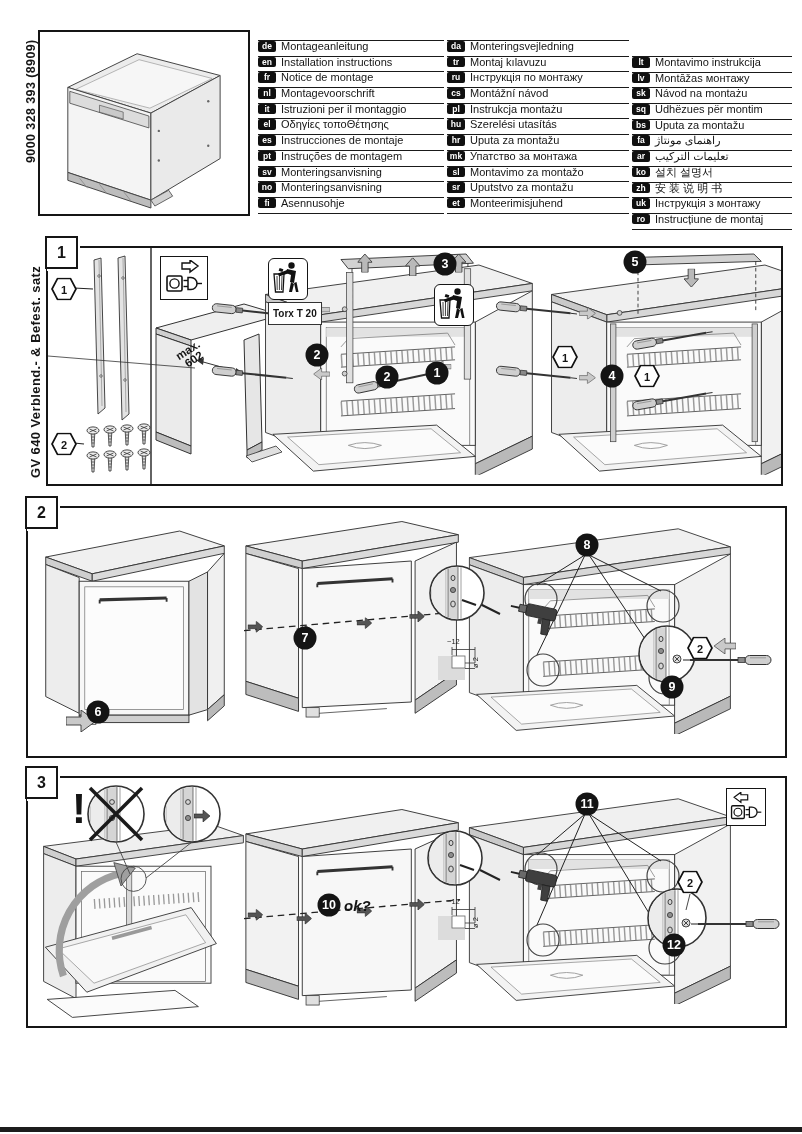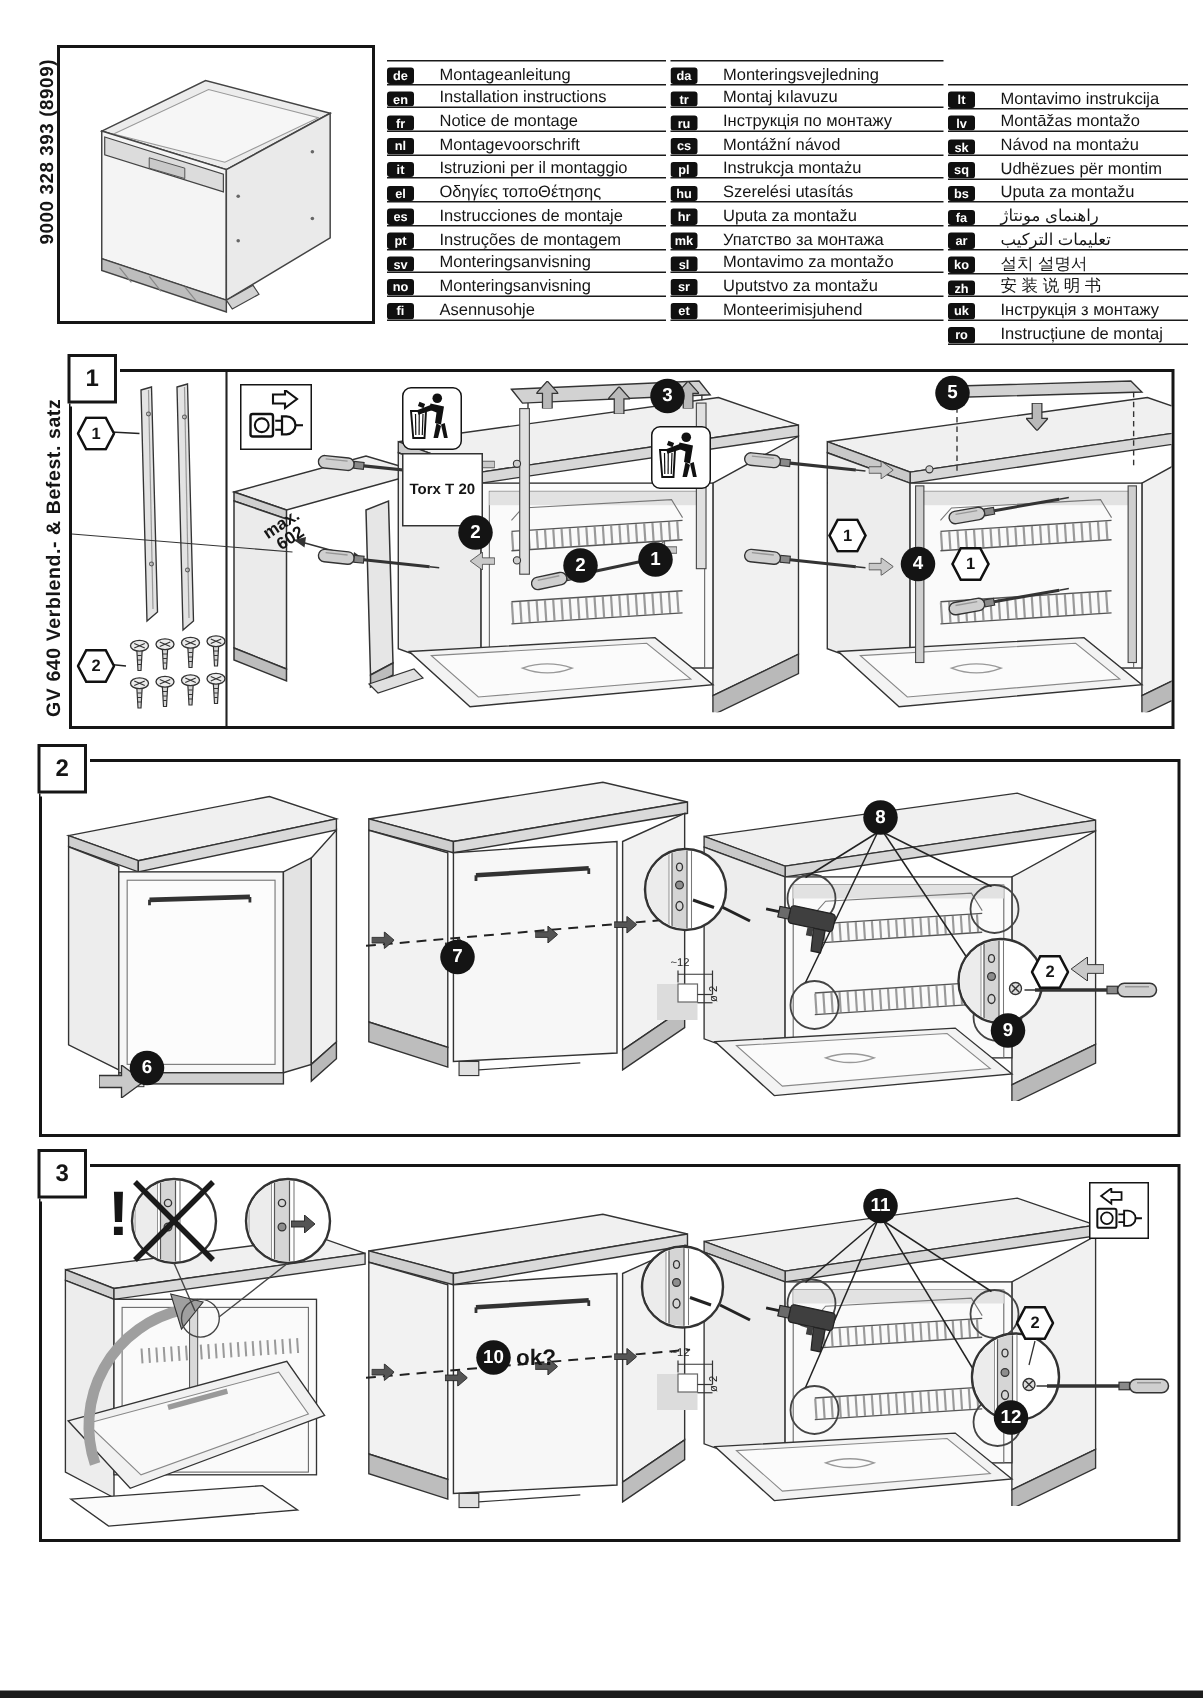--- a/index.html
+++ b/index.html
@@ -3,31 +3,31 @@
 <meta charset="utf-8">
 <style>
   html,body{margin:0;padding:0;background:#fff;}
   body{width:802px;height:1134px;position:relative;font-family:"Liberation Sans",sans-serif;color:#151515;overflow:hidden;}
   .vtext{position:absolute;transform-origin:0 0;transform:rotate(-90deg);font-weight:bold;white-space:nowrap;letter-spacing:.4px;}
   .box{position:absolute;border:2.4px solid #151515;background:#fff;}
   .panel{position:absolute;border:2.2px solid #151515;background:#fff;}
   .pnum{position:absolute;left:-3px;top:-12px;width:29px;height:29px;background:#fff;border:2.4px solid #151515;
         display:flex;align-items:center;justify-content:center;font:bold 16px "Liberation Sans",sans-serif;box-shadow:2px 2px 0 #fff;}
   .langcol{position:absolute;border-top:1.2px solid #1a1a1a;}
-  .lrow{display:flex;align-items:flex-end;gap:17px;height:14.7px;border-bottom:1.2px solid #1a1a1a;overflow:hidden;}
+  .lrow{display:flex;align-items:flex-start;gap:5px;height:14.7px;border-bottom:1.2px solid #1a1a1a;overflow:hidden;}
   .lcode{flex:0 0 auto;min-width:15px;padding:0 1.5px;height:10.5px;background:#101010;color:#fff;border-radius:2px;
          font:bold 8.5px/10.5px "Liberation Sans",sans-serif;text-align:center;}
   .llabel{font-size:11px;line-height:11px;white-space:nowrap;}
   .dot{position:absolute;transform:translate(-50%,-50%);width:23px;height:23px;border-radius:50%;background:#141414;
        color:#fff;font:bold 12.5px/23px "Liberation Sans",sans-serif;text-align:center;z-index:6;}
   .hexc{position:absolute;width:26px;height:23px;transform:translate(-50%,-50%);z-index:6;}
   .hexc svg{position:absolute;inset:0;}
   .hexc i{position:absolute;inset:0;display:flex;align-items:center;justify-content:center;
           font:bold 11px "Liberation Sans",sans-serif;font-style:normal;}
-  .lbl-box{position:absolute;background:#fff;border:1.1px solid #333;padding:18px 4px;font:bold 10px "Liberation Sans",sans-serif;z-index:5;}
+  .lbl-box{position:absolute;background:#fff;border:1.1px solid #333;padding:5px 4px;font:bold 10px "Liberation Sans",sans-serif;z-index:5;}
   .iconbox{position:absolute;background:#fff;border:1.6px solid #151515;z-index:5;display:flex;align-items:center;justify-content:center;}
   .trashbox{position:absolute;background:#fff;border:1.6px solid #151515;border-radius:6px;z-index:5;}
   .smalldim{position:absolute;font:7.5px "Liberation Sans",sans-serif;color:#222;z-index:5;white-space:nowrap;}
   .rot90{transform:rotate(-90deg);transform-origin:center;}
   .sceneSvg{position:absolute;left:0;top:0;z-index:1;}
   .warn{position:absolute;font:bold 42px "Liberation Sans",sans-serif;z-index:6;line-height:1;}
   .okq{position:absolute;font:bold 15px "Liberation Sans",sans-serif;z-index:6;}
   .maxdim{position:absolute;font:bold 11.5px "Liberation Sans",sans-serif;line-height:11px;text-align:center;
           transform:rotate(-33deg);z-index:5;}
   .botbar{position:absolute;left:0;top:1127px;width:802px;height:5px;background:#1c1c1c;}
@@ -303,21 +303,21 @@
   </div>
 <div class="langcol" style="left:632px;top:56px;width:160px;">
 
     <div class="lrow">
       <span class="lcode">lt</span>
       <span class="llabel">Montavimo instrukcija</span>
     </div>
 
     <div class="lrow">
       <span class="lcode">lv</span>
-      <span class="llabel">Montāžas montažo</span>
+      <span class="llabel">Montāžas монтажу</span>
     </div>
 
     <div class="lrow">
       <span class="lcode">sk</span>
       <span class="llabel">Návod na montażu</span>
     </div>
 
     <div class="lrow">
       <span class="lcode">sq</span>
       <span class="llabel">Udhëzues për montim</span>
@@ -696,21 +696,21 @@
       <line x1="655.5" y1="142.5" x2="660.5" y2="147.5" stroke="#333" stroke-width="0.9"></line>
       <line x1="660.5" y1="142.5" x2="655.5" y2="147.5" stroke="#333" stroke-width="0.9"></line>
       <line x1="662" y1="116" x2="658" y2="132" stroke="#333" stroke-width="0.9"></line>
       <use href="#sdriver" width="90" height="16" transform="translate(752,138) scale(-1,1)"></use>
     </g>
   </svg>
 
   <span class="warn" style="left:44px;top:10px;">!</span>
 
   <span class="dot" style="left:301px;top:127px;">10</span>
-  <span class="okq" style="left:316px;top:119px;">ok?</span>
+  <span class="okq" style="left:316px;top:119px;font-style:italic;">ok?</span>
   <span class="dot" style="left:559px;top:26px;">11</span>
   <span class="dot" style="left:646px;top:167px;">12</span>
 
   <span class="hexc" style="left:662px;top:104px;">
     <svg viewBox="0 0 26 23">
         <polygon points="6.5,1 19.5,1 25,11.5 19.5,22 6.5,22 1,11.5" fill="#fff" stroke="#111" stroke-width="1.7"></polygon>
       </svg>
     <i>2</i>
     </span>
 

